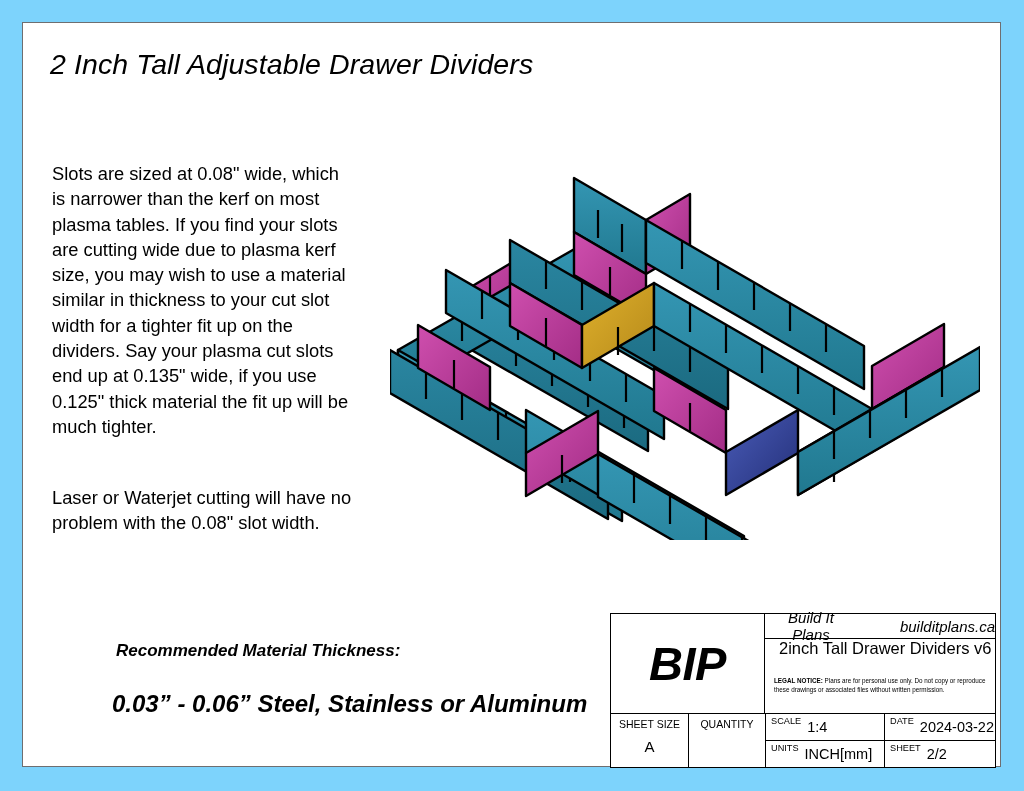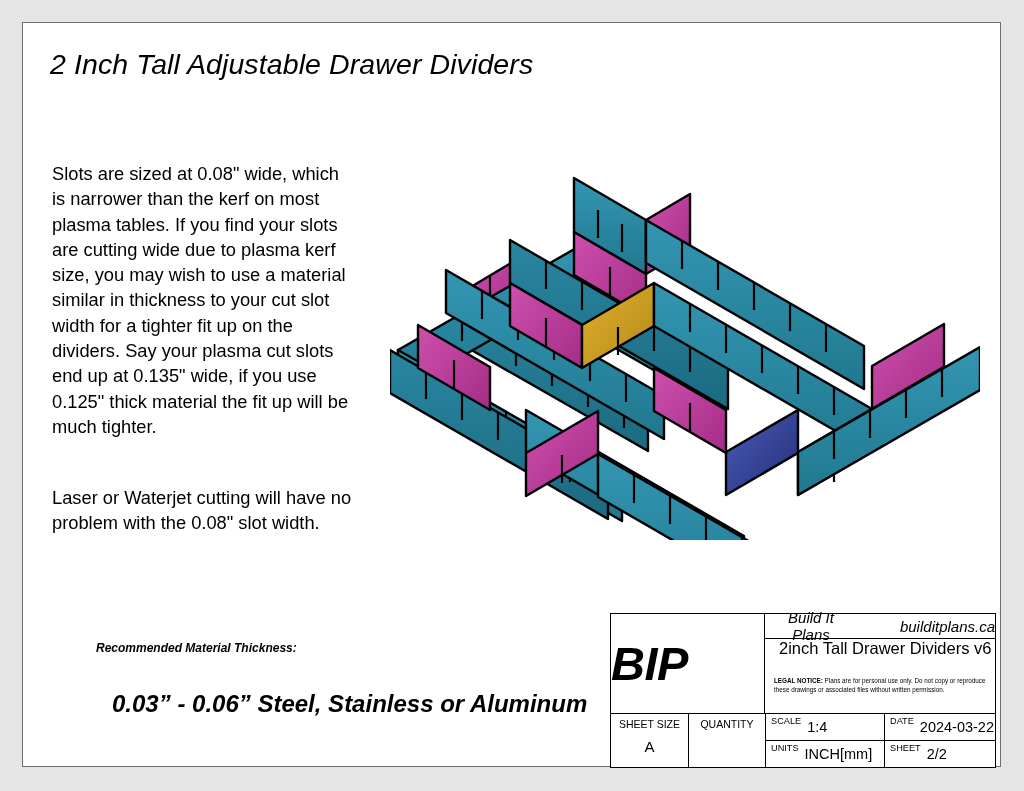--- a/index.html
+++ b/index.html
@@ -4,21 +4,21 @@
 <style>
   html, body {
     margin: 0;
     padding: 0;
     background: #ffffff;
   }
   #page {
     position: relative;
     width: 1024px;
     height: 791px;
-    background: #e5e5e5;
+    background: #7dd3fc;
     overflow: hidden;
     font-family: "Liberation Sans", sans-serif;
   }
   
   #sheet-border {
     position: absolute;
     left: 22px;
     top: 22px;
     width: 979px;
     height: 745px;
@@ -51,23 +51,23 @@
     left: 52px;
     width: 305px;
     font-size: 18.3px;
     line-height: 25.3px;
     color: #000000;
   }
   #note-para-1 { top: 161px; }
   #note-para-2 { top: 485px; }
   #rec-title {
     position: absolute;
-    left: 96px;
+    left: 116px;
     top: 641px;
-    font-size: 12px;
+    font-size: 17px;
     font-style: italic;
     font-weight: bold;
     color: #000000;
     white-space: nowrap;
   }
   #rec-spec {
     position: absolute;
     left: 112px;
     top: 690px;
     font-size: 24px;
@@ -104,21 +104,21 @@
     height: 99px;
     display: flex;
     box-sizing: border-box;
   }
   #tb-logo-cell {
     width: 154px;
     border-right: 1.6px solid #000000;
     box-sizing: border-box;
     display: flex;
     align-items: center;
-    justify-content: flex-start;
+    justify-content: center;
   }
   #tb-logo {
     font-size: 47px;
     font-weight: bold;
     font-style: italic;
     letter-spacing: -0.5px;
     color: #000000;
   }
   #tb-right-col {
     flex: 1;

